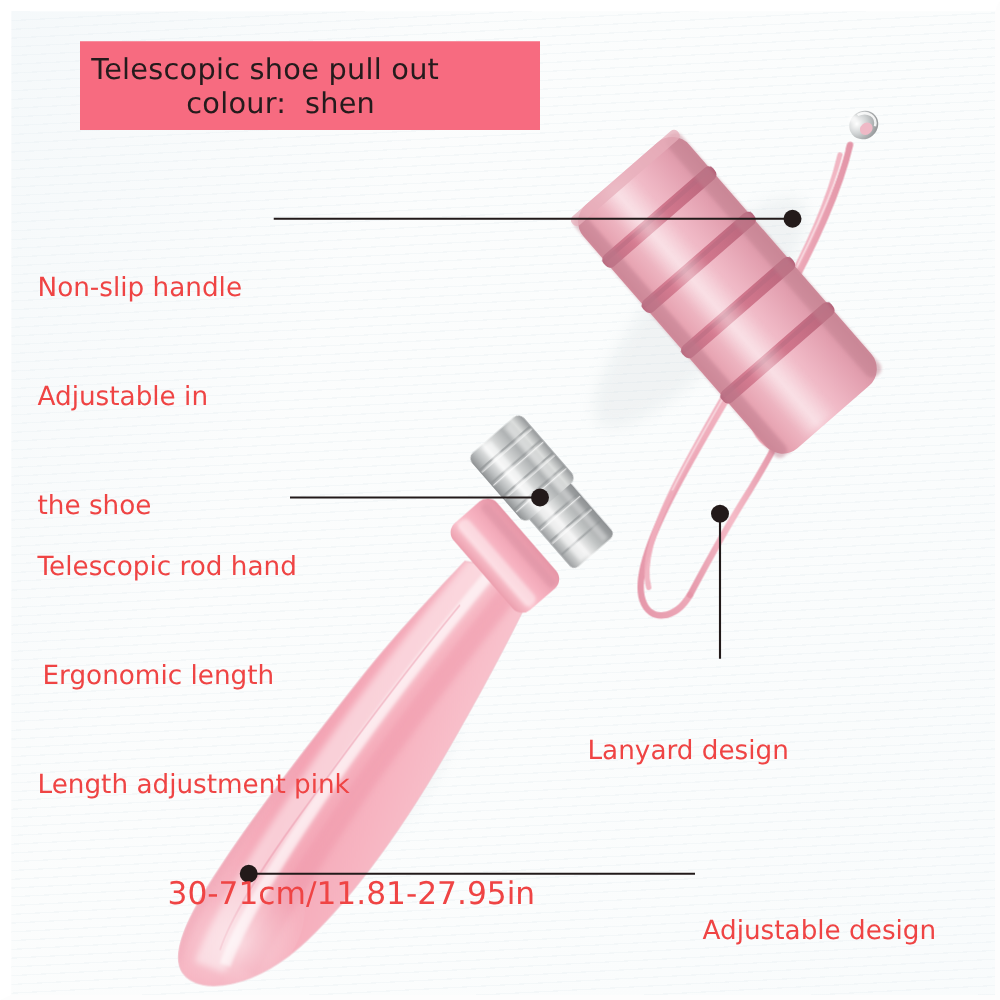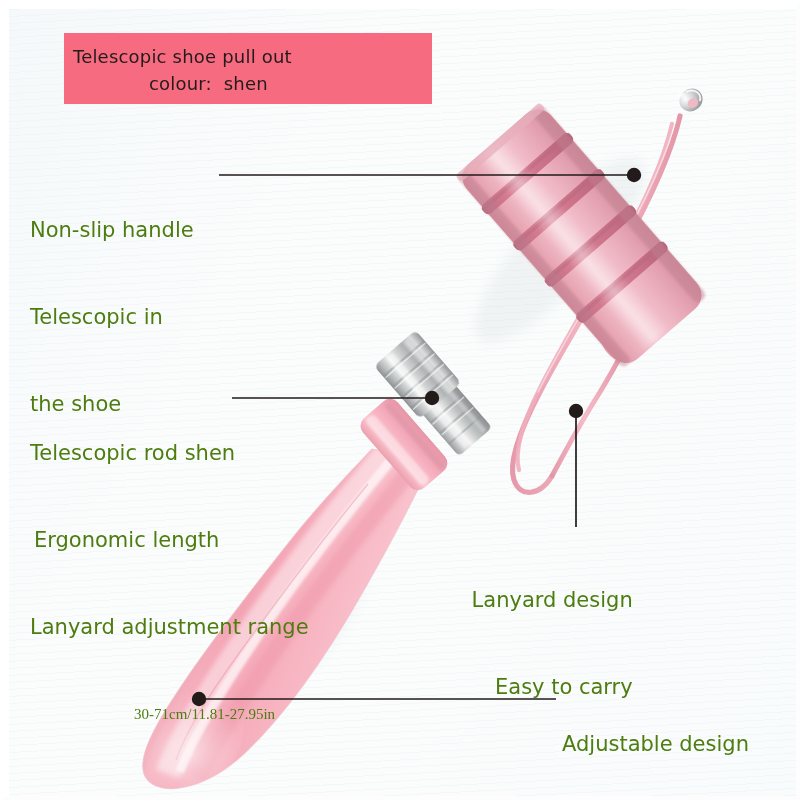--- a/index.html
+++ b/index.html
@@ -68,53 +68,53 @@
     left: 64px;
     top: 33px;
     width: 368px;
     height: 71px;
     background: #f76b80;
     z-index: 20;
     display: block;
   }
   #title-banner .banner-line {
     color: #241b1c;
-    font-size: 18px;
+    font-size: 23px;
     line-height: 31px;
     letter-spacing: 0.2px;
     white-space: pre;
   }
   #title-banner .line-1 {
     position: absolute;
     left: 9px;
     top: 8px;
   }
   #title-banner .line-2 {
     position: absolute;
     left: 85px;
     top: 35px;
   }
 
   
   .callout {
     position: absolute;
     z-index: 25;
-    color: #4d7c0f;
+    color: #ef4444;
     font-size: 21px;
     line-height: 29px;
     white-space: pre;
   }
   #callout-handle      { left: 30px;  top: 158px; }
   #callout-rod         { left: 30px;  top: 381px; }
   #callout-lanyard     { left: 470px; top: 528px; text-align: right; }
   #callout-ergonomic   { left: 520px; top: 672px; text-align: left; }
 
   .callout .l { display: block; }
   #callout-rod .l2 { padding-left: 4px; }
-  #callout-rod .l4 { padding-left: 104px; font-size: 15px; font-family: Liberation Serif, serif; }
+  #callout-rod .l4 { padding-left: 104px; font-size: 25px; }
   #callout-lanyard .l2 { padding-left: 25px; }
   #callout-ergonomic .l1 { padding-left: 42px; }
 
   
   #leaders {
     position: absolute;
     left: 0; top: 0;
     width: 800px; height: 800px;
     z-index: 22;
     pointer-events: none;
@@ -386,34 +386,33 @@
     </g>
   </svg>
 
   <div id="title-banner">
     <span class="banner-line line-1">Telescopic shoe pull out</span>
     <span class="banner-line line-2">colour:  shen</span>
   </div>
 
   <div class="callout" id="callout-handle">
     <span class="l l1">Non-slip handle</span>
-    <span class="l l2">Telescopic in</span>
+    <span class="l l2">Adjustable in</span>
     <span class="l l3">the shoe</span>
   </div>
 
   <div class="callout" id="callout-rod">
-    <span class="l l1">Telescopic rod shen</span>
+    <span class="l l1">Telescopic rod hand</span>
     <span class="l l2">Ergonomic length</span>
-    <span class="l l3">Lanyard adjustment range</span>
+    <span class="l l3">Length adjustment pink</span>
     <span class="l l4">30-71cm/11.81-27.95in</span>
   </div>
 
   <div class="callout" id="callout-lanyard">
     <span class="l l1">Lanyard design</span>
-    <span class="l l2">Easy to carry</span>
   </div>
 
   <div class="callout" id="callout-ergonomic">
     <span class="l l1">Adjustable design</span>
     
   </div>
 
   <div id="page-frame"></div>
 </div>
 

